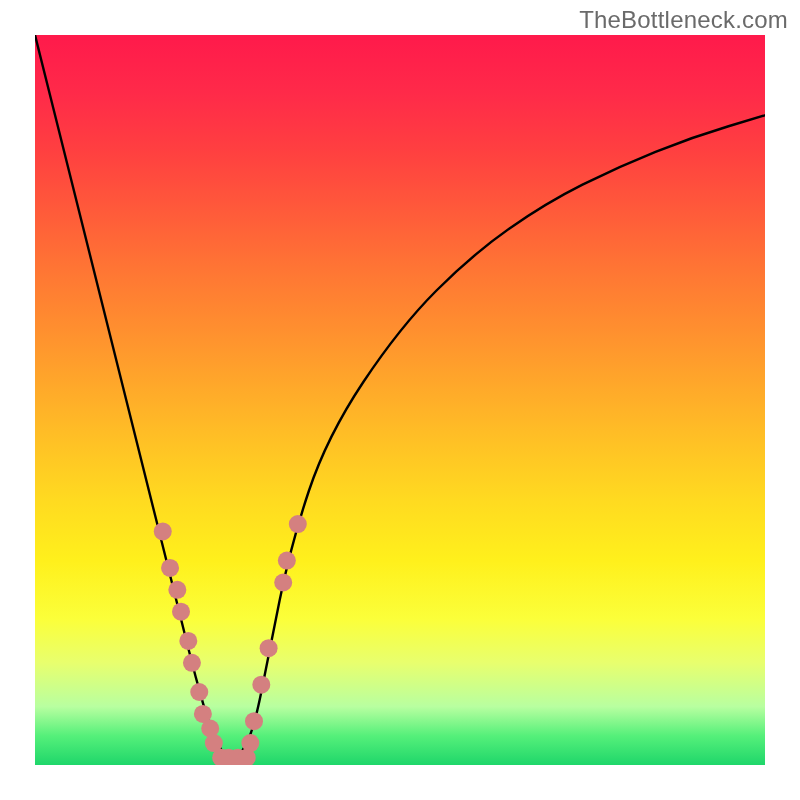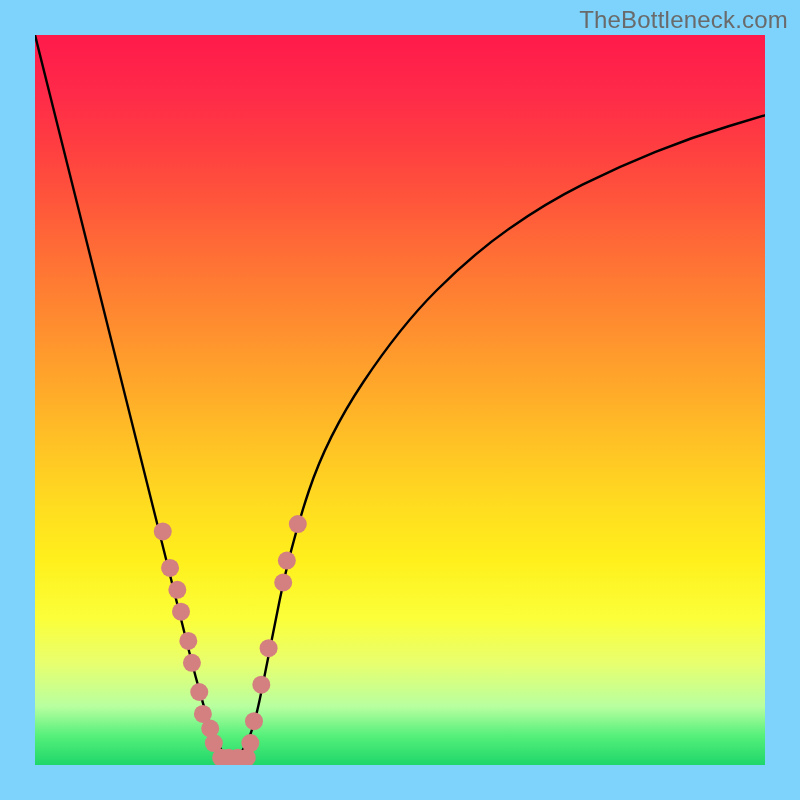--- a/index.html
+++ b/index.html
@@ -10,21 +10,21 @@
     background: #000;
     font-family: Arial, Helvetica, sans-serif;
     overflow: hidden;
   }
   .frame {
     position: absolute;
     left: 0;
     top: 0;
     width: 800px;
     height: 800px;
-    background: #7dd3fc;
+    background: #ffffff;
   }
   .plot-area {
     position: absolute;
     left: 35px;
     top: 35px;
     width: 730px;
     height: 730px;
     background: linear-gradient(to bottom,
       #ff1a4b 0%,
       #ff2a49 8%,

